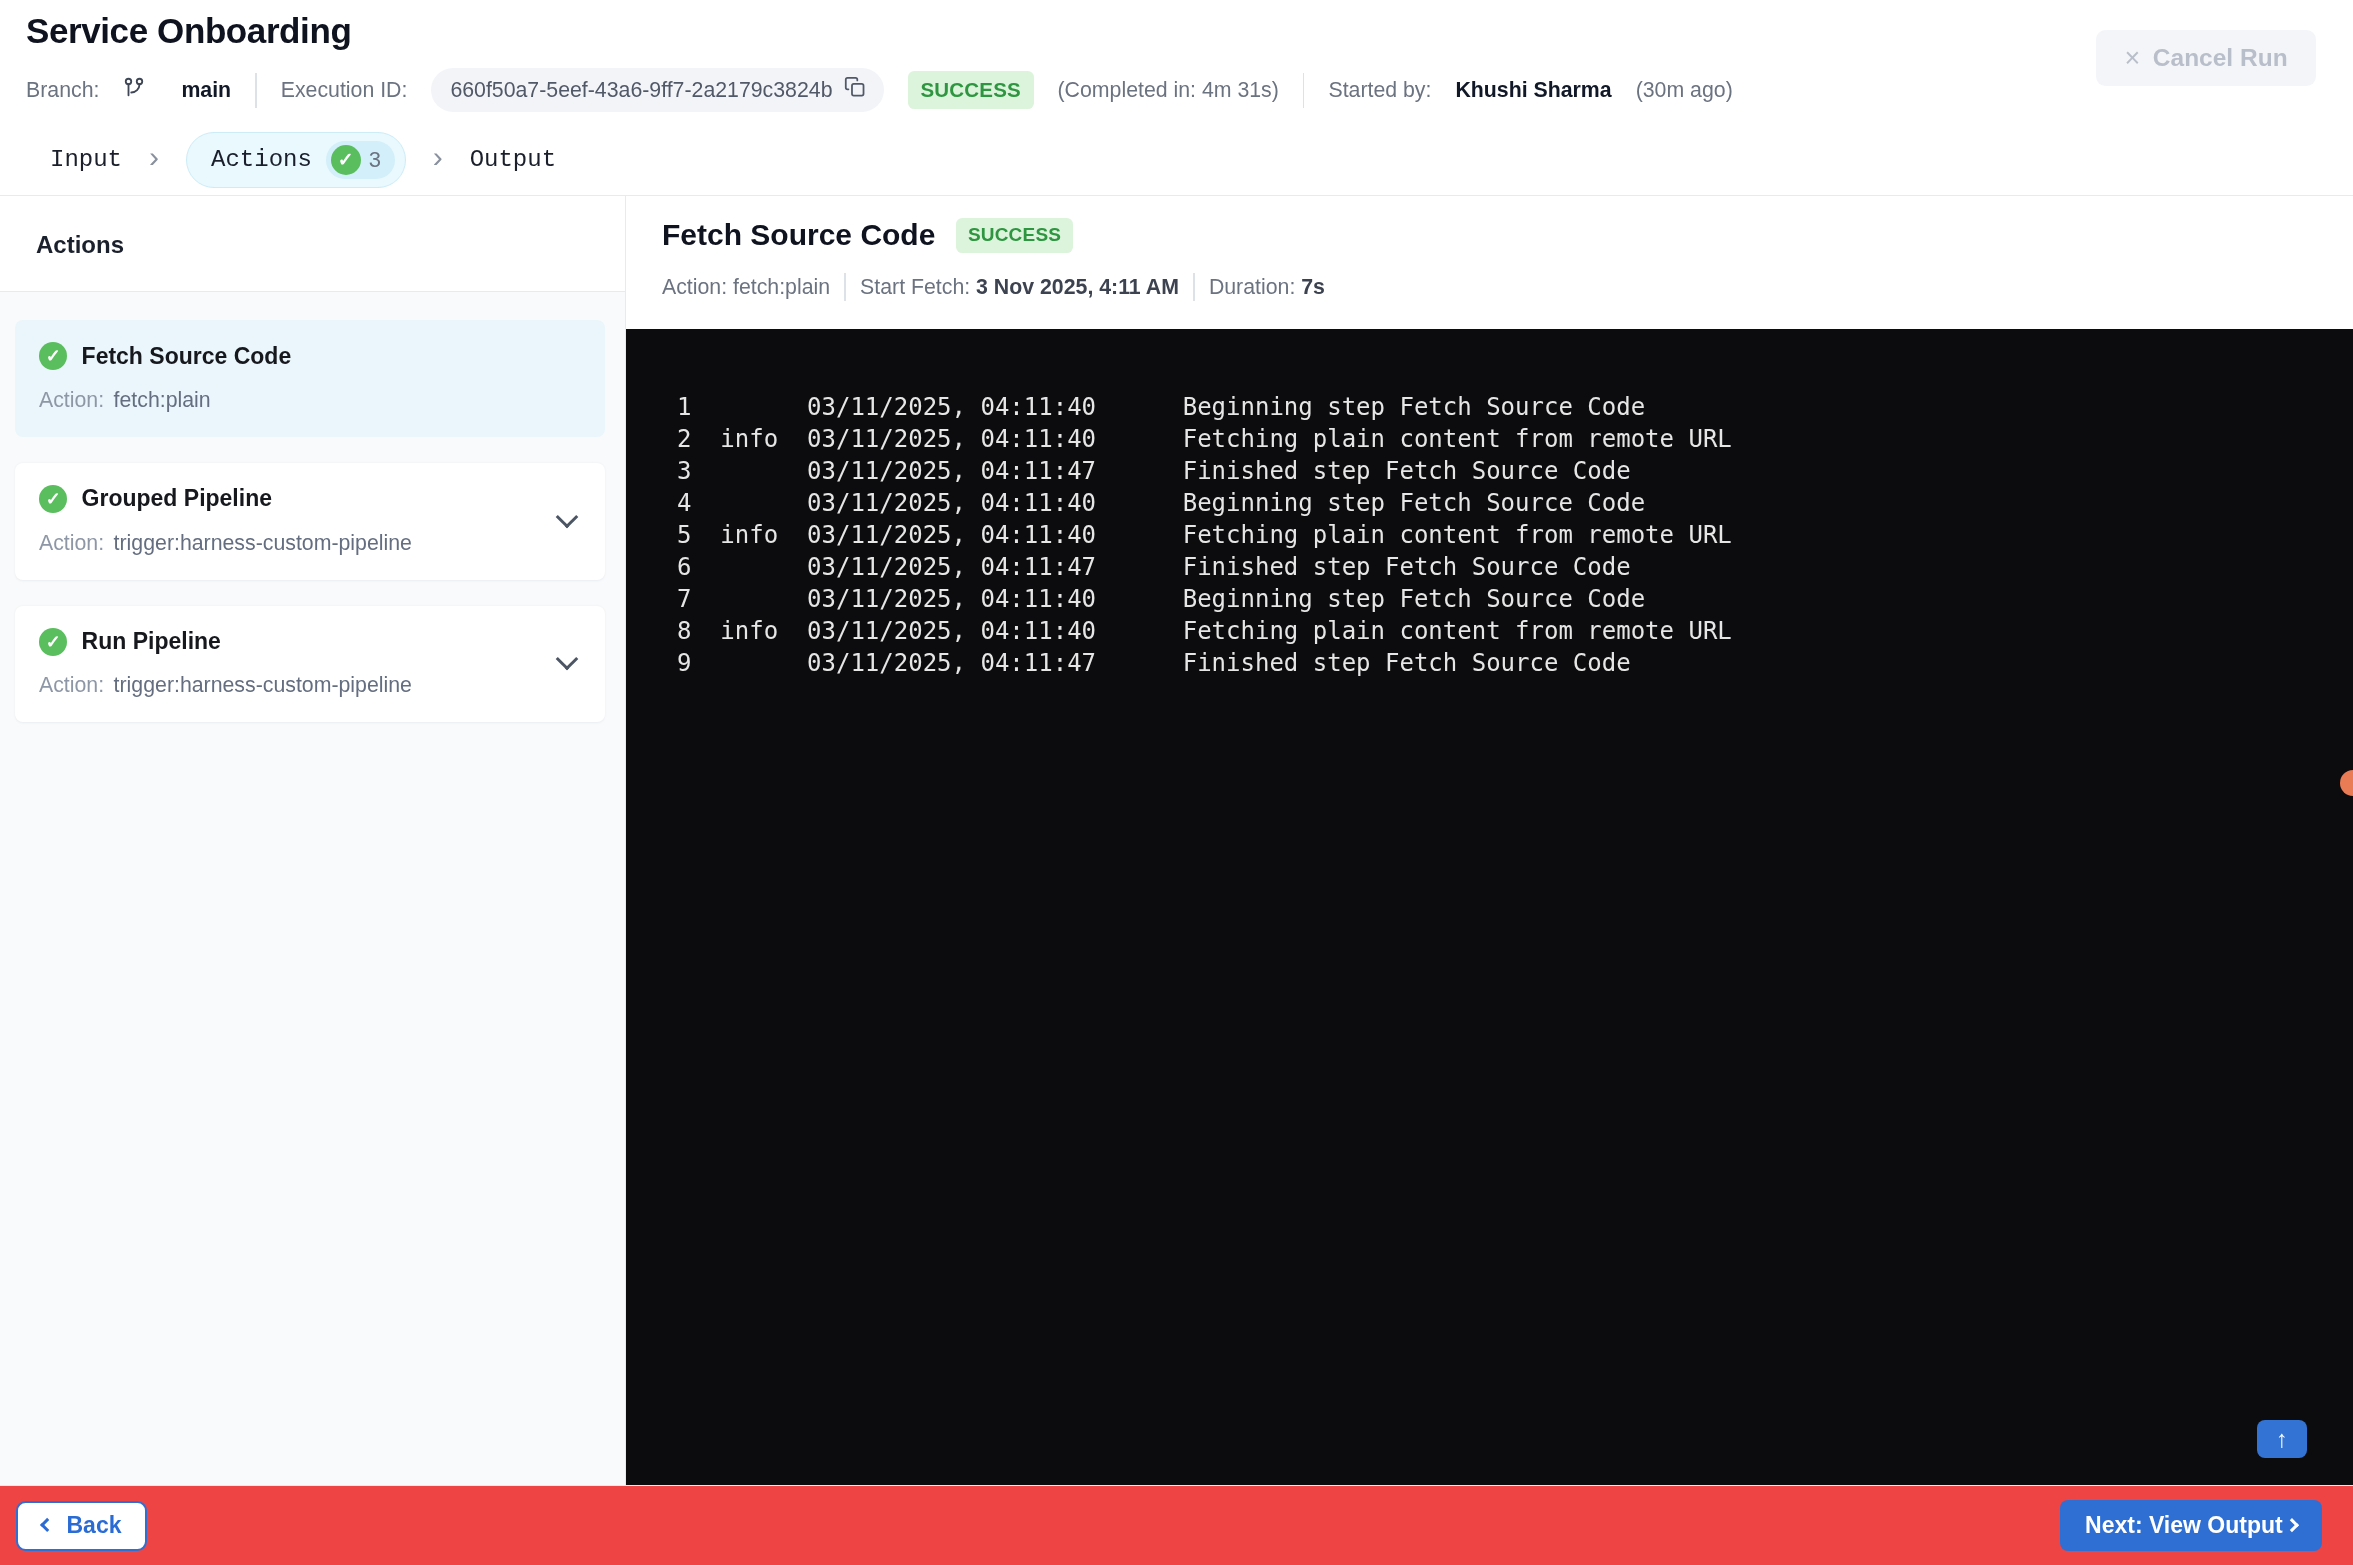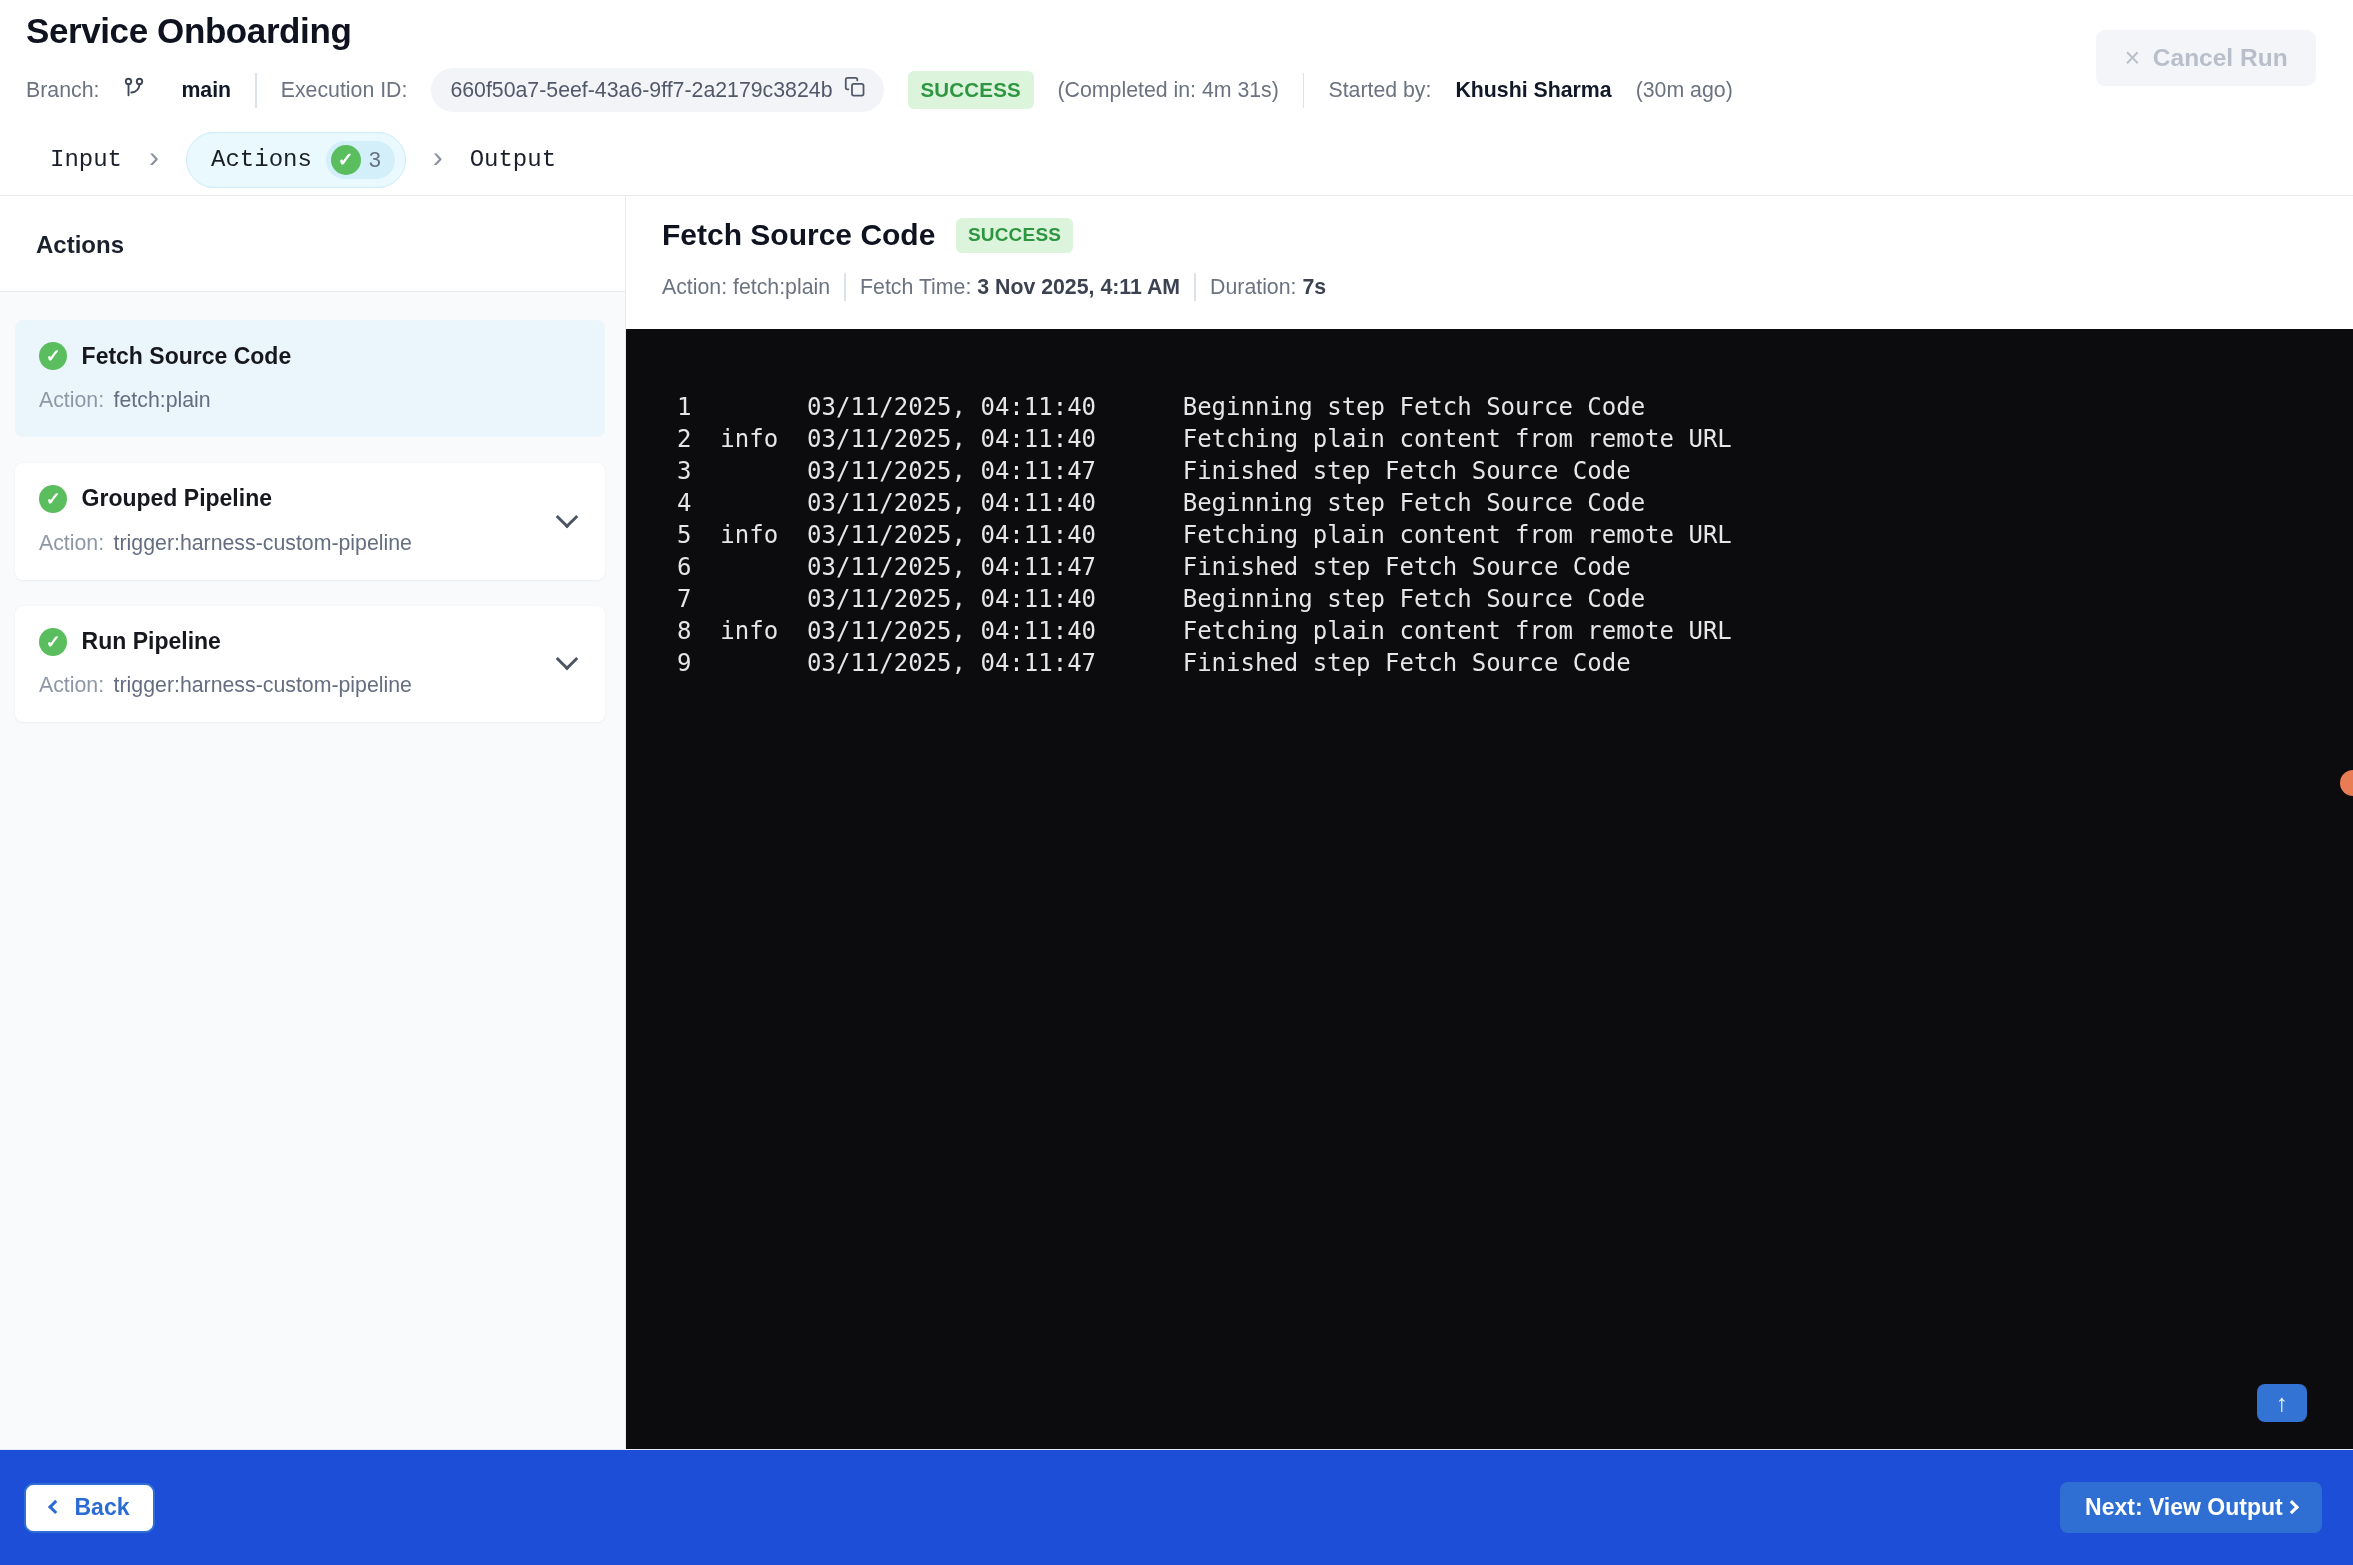--- a/index.html
+++ b/index.html
@@ -82,22 +82,22 @@
     padding:62px 0 0 51px;
   }
   .scrolltop-btn {
     position:absolute; right:47px; bottom:27px; width:50px; height:38px; border:none;
     background:#3373d4; color:#ffffff; border-radius:8px; font-size:24px; font-weight:bold; cursor:pointer;
     display:flex; align-items:center; justify-content:center; font-family:inherit;
   }
   .orange-dot { position:absolute; right:-12px; top:441px; width:26px; height:26px; border-radius:50%; background:#e97c55; }
 
   
-  .footer { height:116px; flex:0 0 auto; border-top:1.6px solid #e7eaee; display:flex; align-items:center;
-    justify-content:space-between; padding:0 32px 0 24px; background:#1d4ed8; }
+  .footer { height:80px; flex:0 0 auto; border-top:1.6px solid #e7eaee; display:flex; align-items:center;
+    justify-content:space-between; padding:0 32px 0 16px; background:#ef4444; }
   .back-btn {
     background:#ffffff; border:2.4px solid #2f6fd3; color:#2b6cd4; font-weight:bold; font-size:23px;
     font-family:inherit; border-radius:9.5px; padding:0 24px; height:50px; display:flex; align-items:center; gap:14.2px; cursor:pointer;
   }
   .next-btn {
     background:#2f6fd3; border:none; color:#ffffff; font-weight:bold; font-size:23px;
     font-family:inherit; border-radius:8px; padding:0 25px; height:51px; display:flex; align-items:center; gap:4px; cursor:pointer;
   }
   .chev-left { width:10.3px; height:10.3px; border-left:3.2px solid #2b6cd4; border-bottom:3.2px solid #2b6cd4; transform:rotate(45deg); }
   .chev-right { width:10.3px; height:10.3px; border-right:3.2px solid #ffffff; border-bottom:3.2px solid #ffffff; transform:rotate(-45deg); }
@@ -200,21 +200,21 @@
 
     <div class="main">
       <div class="detail-head">
         <div class="detail-title-row">
           <span class="detail-title">Fetch Source Code</span>
           <span class="badge-success detail-badge">SUCCESS</span>
         </div>
         <div class="detail-meta">
           <span><span>Action:</span> <span>fetch:plain</span></span>
           <span class="v-div-sm"></span>
-          <span><span>Fetch Time:</span> <b>3 Nov 2025, 4:11 AM</b></span>
+          <span><span>Start Fetch:</span> <b>3 Nov 2025, 4:11 AM</b></span>
           <span class="v-div-sm"></span>
           <span><span>Duration:</span> <b>7s</b></span>
         </div>
       </div>
 
       <div class="console">
         <div class="log-pre">1        03/11/2025, 04:11:40      Beginning step Fetch Source Code
 2  info  03/11/2025, 04:11:40      Fetching plain content from remote URL
 3        03/11/2025, 04:11:47      Finished step Fetch Source Code
 4        03/11/2025, 04:11:40      Beginning step Fetch Source Code

